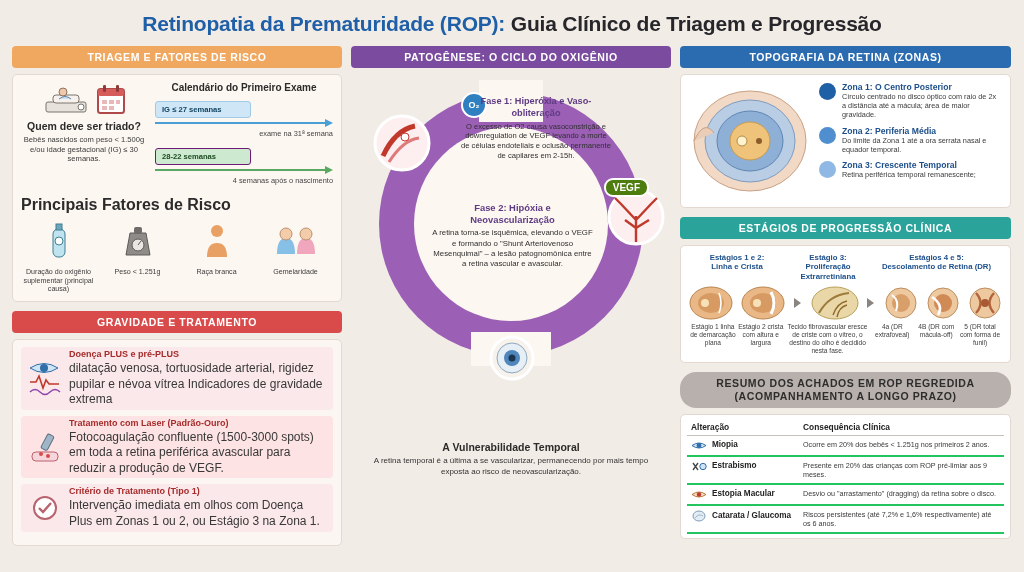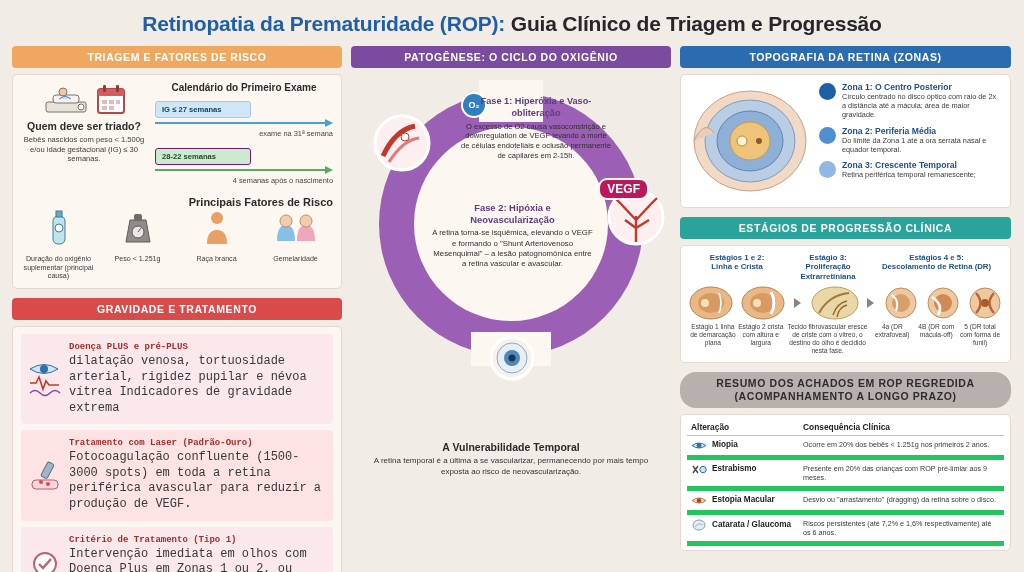--- a/index.html
+++ b/index.html
@@ -61,27 +61,27 @@
   .cal-band.green { background:#cde9cf; border:1px solid #701a75; color:#1c4b22; }
   .cal-note { font-size:7.4px; color:#444; margin-top:2px; }
   .cal-note.right { text-align:right; }
   .arrow-line { position:relative; height:9px; }
   .arrow-line .ln { position:absolute; left:0; right:8px; top:4px; height:1.5px; }
   .arrow-line .hd { position:absolute; right:0; top:0.5px; width:0; height:0;
     border-top:4px solid transparent; border-bottom:4px solid transparent; }
   .ln.b { background:#4a9fd4; } .hd.b { border-left:8px solid #4a9fd4; }
   .ln.g { background:#5aa861; } .hd.g { border-left:8px solid #5aa861; }
 
-  .risk-title { font-size:11px; font-weight:bold; text-align:right; margin:8px 0 0; }
+  .risk-title { font-size:16px; font-weight:bold; text-align:left; margin:8px 0 7px; }
   .risk-grid { display:flex; gap:4px; }
   .risk-item { flex:1; text-align:center; }
   .risk-item .cap { font-size:7.1px; line-height:1.22; margin-top:3px; color:#3c3c3c; }
 
   
-  .sev-item { display:flex; gap:7px; border-radius:4px; padding:8px 7px; margin-bottom:6px;font-family:Liberation Mono, monospace; }
+  .sev-item { display:flex; gap:7px; border-radius:4px; padding:2px 7px; margin-bottom:6px; }
   .sev-item.pink   { background:#fbe8ea; }
   .sev-item.blush  { background:#fde3e3; }
   .sev-item.rose   { background:#fbe8ea; }
   .sev-ic { width:34px; flex:none; display:flex; align-items:center; justify-content:center; }
   .sev-h { font-size:9px; font-weight:bold; color:#a62b2b; margin-bottom:2px; }
   .sev-t { font-size:12px; line-height:1.3; color:#383838; }
 
   
   .mid-wrap { position:relative; height:475px; }
   .cycle { position:relative; width:320px; height:365px; margin:0 auto; }
@@ -114,21 +114,21 @@
 
   .art-left { position:absolute; left:20px; top:38px; }
   .art-right { position:absolute; right:4px; top:112px; }
   .o2-badge {
     position:absolute; left:110px; top:18px; width:26px; height:26px; border-radius:50%;
     background:#2f7fc1; color:#fff; font-size:9px; font-weight:bold;
     display:flex; align-items:center; justify-content:center; border:2px solid #fff;
   }
   .vegf-badge {
     position:absolute; right:22px; top:104px; padding:2px 7px; border-radius:9px;
-    background:#be185d; color:#fff; font-size:12px; font-weight:bold; border:2px solid #fff;
+    background:#4d7c0f; color:#fff; font-size:10px; font-weight:bold; border:2px solid #fff;
   }
   .eye-bottom { position:absolute; left:137px; top:260px; }
 
   .vuln { text-align:center; margin-top:2px; }
   .vuln .hh { font-size:10.5px; font-weight:bold; margin-bottom:3px; }
   .vuln .tt { font-size:8px; line-height:1.35; color:#333; padding:0 18px; }
 
   
   .zones-wrap { display:flex; gap:8px; }
   .zone-eye { width:122px; flex:none; display:flex; align-items:center; justify-content:center; }
@@ -149,21 +149,21 @@
   .stage-caps { display:flex; text-align:center; }
   .stage-caps > div { font-size:6.6px; line-height:1.2; color:#3c3c3c; }
   .sc { width:48px; } .sc-wide { width:86px; } .sc-q { width:44px; }
 
   
   .tbl { width:100%; border-collapse:collapse; }
   .tbl th {
     font-size:8.4px; font-weight:bold; text-align:left; padding:3px 4px;
     border-bottom:1px solid #c8c0ba; color:#222;
   }
-  .tbl td { font-size:7.2px; line-height:1.25; padding:4px; border-bottom:5px solid #22c55e; vertical-align:top; color:#383838; }
+  .tbl td { font-size:7.2px; line-height:1.25; padding:4px; border-bottom:2px solid #22c55e; vertical-align:top; color:#383838; }
   .tbl td.lbl { font-weight:bold; font-size:8.2px; color:#222; width:112px; }
   .cellflex { display:flex; align-items:center; gap:5px; }
   .bar.grey.two { line-height:1.25; }
 </style>
 </head>
 <body>
 
 <div class="page">
 
   <div class="title">

